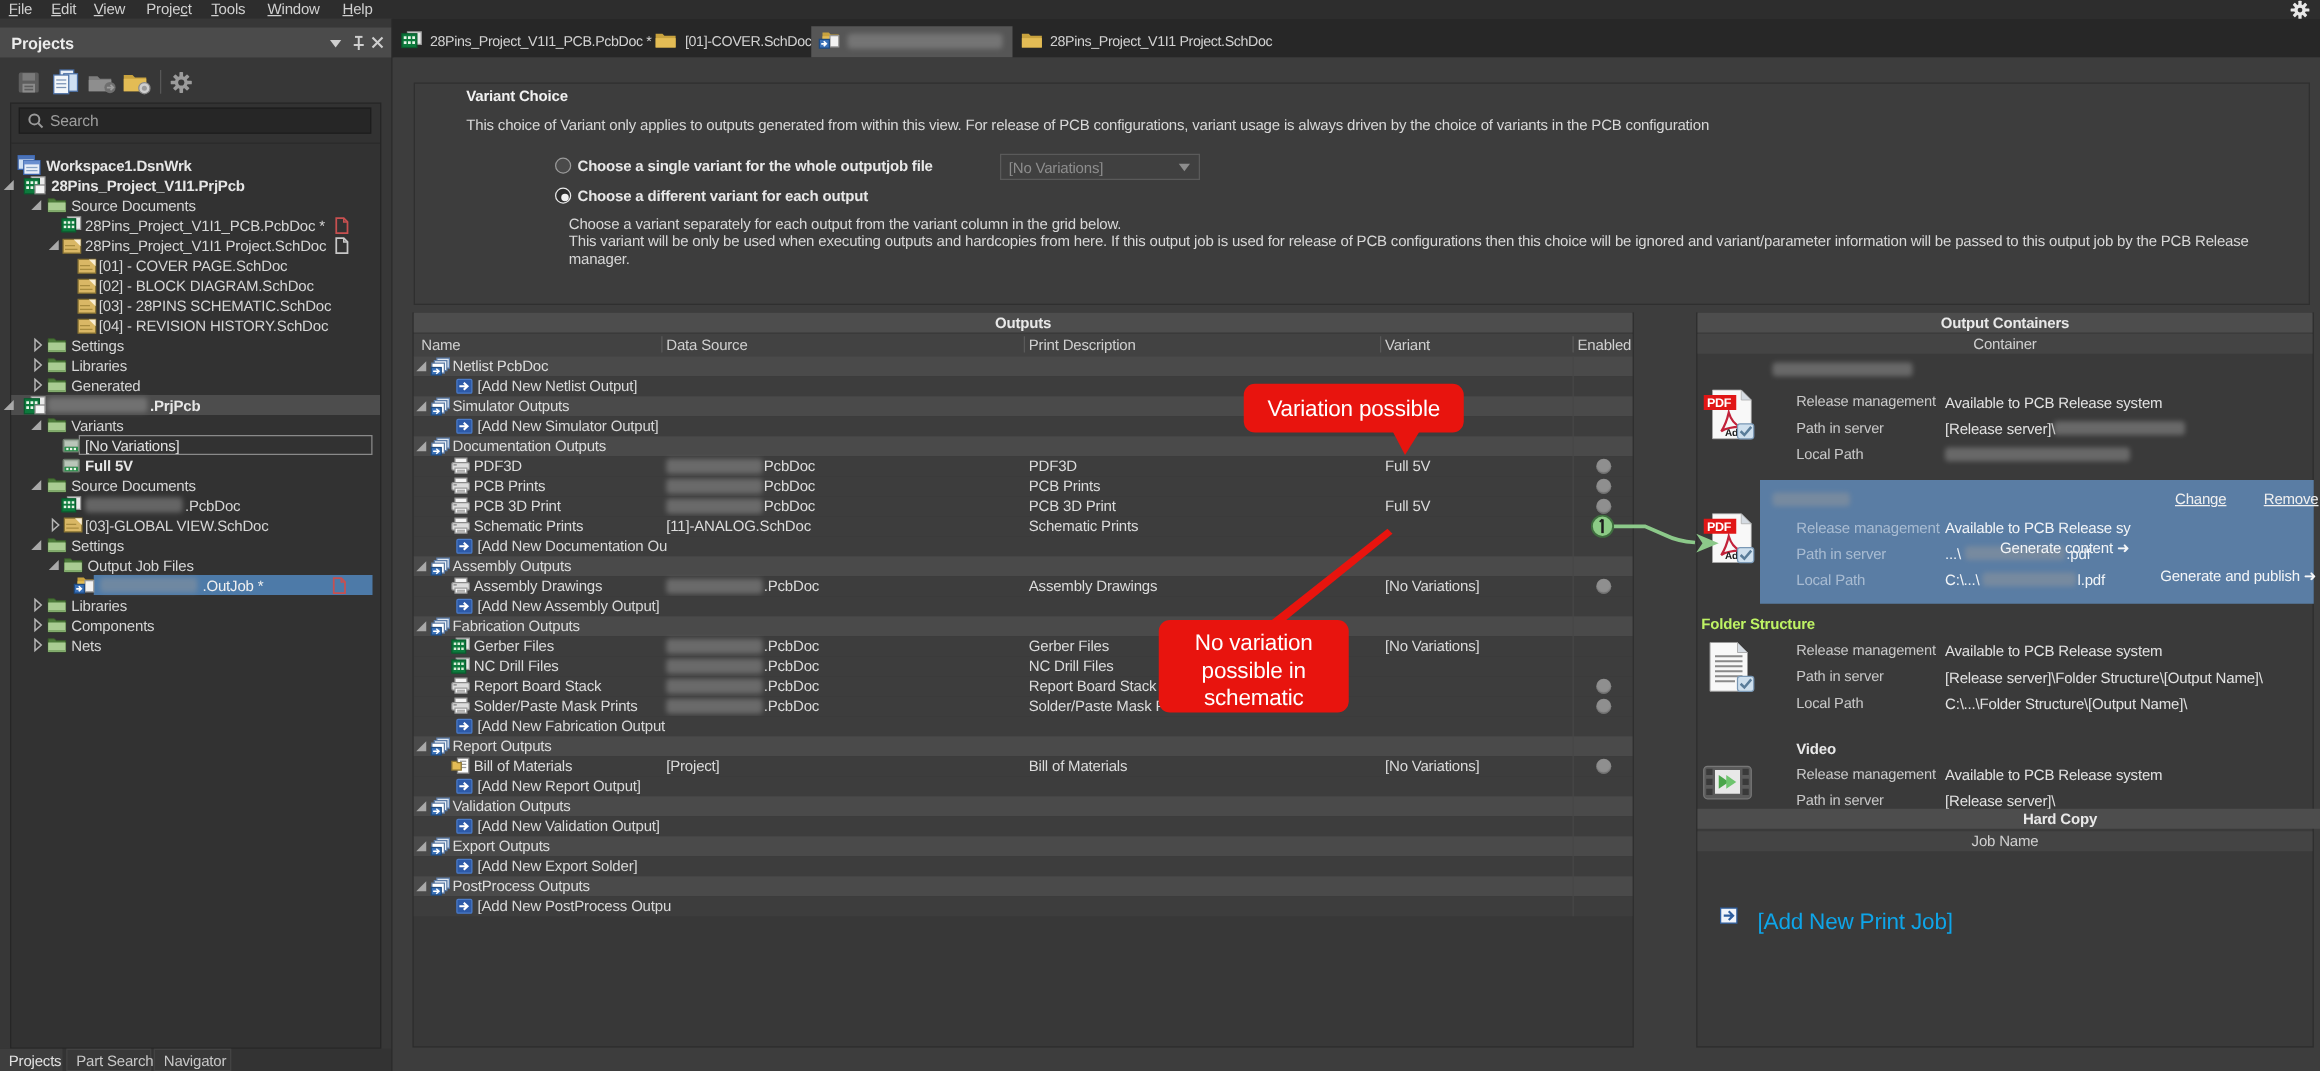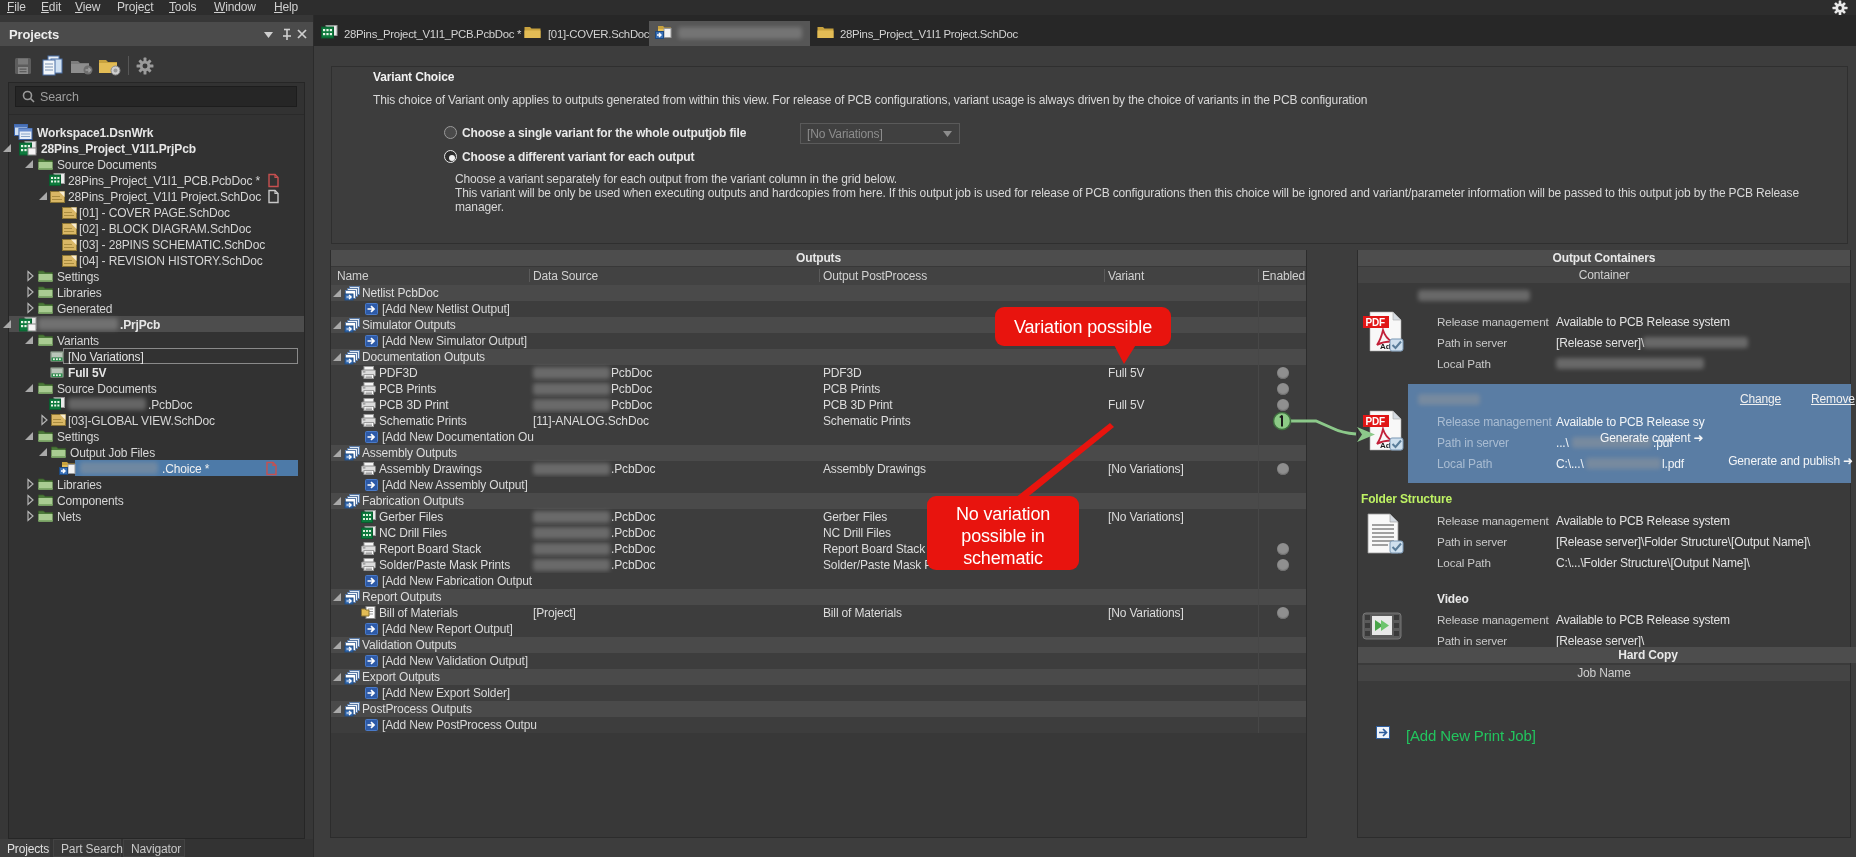--- a/index.html
+++ b/index.html
@@ -347,21 +347,21 @@
 <div class="a" style="left:70px;top:446px">Output Job Files</div>
 <div class="a" style="left:75px;top:460px;width:223px;height:16px;background:#4d7aa8"></div>
 <svg class="a" style="left:59px;top:461px" width="17" height="14" viewBox="0 0 17 14">
 <path d="M3,1 L8,1 L9.5,2.5 L16,2.5 L16,10 L3,10 Z" fill="#c8a23e"></path>
 <rect x="3" y="4" width="13" height="6" fill="#e3bc55"></rect>
 <rect x="9" y="3.5" width="7" height="9" fill="#f2f2f2" stroke="#999"></rect>
 <rect x="0.5" y="6.5" width="8" height="7" fill="#3a71b8" stroke="#1e4a80"></rect>
 <path d="M2,10 L5.5,10 M4,8 L6,10 L4,12" stroke="#fff" stroke-width="1.4" fill="none"></path>
   </svg>
 <div class="blur2" style="left:80px;top:462px;width:78px;height:12px"></div>
-<div class="a" style="left:162px;top:462px;color:#f0f0f0">.Choice *</div>
+<div class="a" style="left:162px;top:462px;color:#f0f0f0">.OutJob *</div>
 <svg class="a" style="left:266px;top:462px" width="11" height="13" viewBox="0 0 11 13">
 <path d="M1,0.5 L7,0.5 L10,3.5 L10,12.5 L1,12.5 Z" fill="none" stroke="#c75050" stroke-width="1.4"></path>
 <path d="M7,0.5 L7,3.5 L10,3.5" fill="none" stroke="#c75050" stroke-width="1.2"></path>
   </svg>
 <svg class="a" style="left:27px;top:479px" width="7" height="11">
     <polygon points="1,0.5 6,5 1,9.5" fill="none" stroke="#b5b5b5" stroke-width="1.2"></polygon>
   </svg>
 <svg class="a" style="left:38px;top:478px" width="15" height="12" viewBox="0 0 15 12">
 <path d="M0.5,1 L5.5,1 L7,2.5 L14.5,2.5 L14.5,11.5 L0.5,11.5 Z" fill="#4c7a3a" stroke="#375a2a" stroke-width="0.8"></path>
 <path d="M0.5,4 L14.5,4 L14.5,11.5 L0.5,11.5 Z" fill="#a9cc92"></path>
@@ -442,21 +442,21 @@
 <div class="a" style="left:448.5px;top:154.5px;width:6px;height:6px;border-radius:50%;background:#f2f2f2"></div>
 <div class="a b" style="left:462px;top:150px;color:#e8e8e8">Choose a different variant for each output</div>
 <div class="a" style="left:455px;top:172px;color:#d8d8d8">Choose a variant separately for each output from the variant column in the grid below.</div>
 <div class="a" style="left:455px;top:186px;color:#d8d8d8">This variant will be only be used when executing outputs and hardcopies from here. If this output job is used for release of PCB configurations then this choice will be ignored and variant/parameter information will be passed to this output job by the PCB Release</div>
 <div class="a" style="left:455px;top:200px;color:#d8d8d8">manager.</div>
 <div class="a" style="left:330px;top:250px;width:977px;height:588px;background:#383838;border:1px solid #2c2c2c"></div>
 <div class="a b ctr" style="left:331px;top:250px;width:975px;height:16px;line-height:16px;background:#4d4d4d;color:#e8e8e8">Outputs</div>
 <div class="a" style="left:331px;top:267px;width:975px;height:18px;line-height:18px;background:#424242"></div>
 <div class="a" style="left:337px;top:268px;height:16px;line-height:16px;color:#d0d0d0">Name</div>
 <div class="a" style="left:533px;top:268px;height:16px;line-height:16px;color:#d0d0d0">Data Source</div>
-<div class="a" style="left:823px;top:268px;height:16px;line-height:16px;color:#d0d0d0">Output PostProcess</div>
+<div class="a" style="left:823px;top:268px;height:16px;line-height:16px;color:#d0d0d0">Print Description</div>
 <div class="a" style="left:1108px;top:268px;height:16px;line-height:16px;color:#d0d0d0">Variant</div>
 <div class="a" style="left:1262px;top:268px;height:16px;line-height:16px;color:#d0d0d0">Enabled</div>
 <div class="a" style="left:529px;top:269px;width:1px;height:13px;background:#5a5a5a"></div>
 <div class="a" style="left:819px;top:269px;width:1px;height:13px;background:#5a5a5a"></div>
 <div class="a" style="left:1104px;top:269px;width:1px;height:13px;background:#5a5a5a"></div>
 <div class="a" style="left:1258px;top:269px;width:1px;height:13px;background:#5a5a5a"></div>
 <div class="row grp" style="top:285px"></div>
 <svg class="a" style="left:333px;top:289px" width="9" height="9">
     <polygon points="8,0 8,8 0,8" fill="#a9a9a9"></polygon>
   </svg>
@@ -869,21 +869,21 @@
 <div class="a lbl" style="left:1437px;top:613px">Release management</div>
 <div class="a val" style="left:1556px;top:613px">Available to PCB Release system</div>
 <div class="a lbl" style="left:1437px;top:634px">Path in server</div>
 <div class="a val" style="left:1556px;top:634px">[Release server]\</div>
 <div class="a b ctr" style="left:1358px;top:647px;width:580px;height:16px;line-height:16px;background:#4d4d4d;color:#e8e8e8">Hard Copy</div>
 <div class="a ctr" style="left:1358px;top:665px;width:492px;height:16px;line-height:16px;background:#444444;color:#d0d0d0">Job Name</div>
 <svg class="a" style="left:1376px;top:726px" width="14" height="13" viewBox="0 0 14 13">
 <rect x="0.5" y="0.5" width="13" height="12" fill="#f0f4fa" stroke="#2d5d9e"></rect>
 <path d="M3,6.5 L10,6.5 M7,3 L10.5,6.5 L7,10" stroke="#2d5d9e" stroke-width="1.7" fill="none"></path>
   </svg>
-<div class="a" style="left:1406px;top:727px;color:#22c55e;font-size:15px">[Add New Print Job]</div>
+<div class="a" style="left:1406px;top:727px;color:#0ea5e9;font-size:18px">[Add New Print Job]</div>
 <svg class="a" style="left:1270px;top:405px" width="120" height="45" viewBox="0 0 120 45">
 <path d="M21,16 L46,16 L62,23 Q72,28 86,29" fill="none" stroke="#8cc98a" stroke-width="3"></path>
 <polygon points="87,22 105,29.5 87,37 92,29.5" fill="#8cc98a"></polygon>
 <circle cx="12" cy="16" r="8.5" fill="#8ccb86" stroke="#3f6f3f" stroke-width="1.5"></circle>
 <path d="M12,10.5 L12,21.5" stroke="#1c1c1c" stroke-width="2"></path>
 <path d="M9.8,12.5 L12,10.5" stroke="#1c1c1c" stroke-width="1.6" fill="none"></path>
   </svg>
 <svg class="a" style="left:900px;top:300px" width="300" height="290" viewBox="0 0 300 290">
 <g>
 <polygon points="213,43 237,43 224,64" fill="#e8140e"></polygon>

